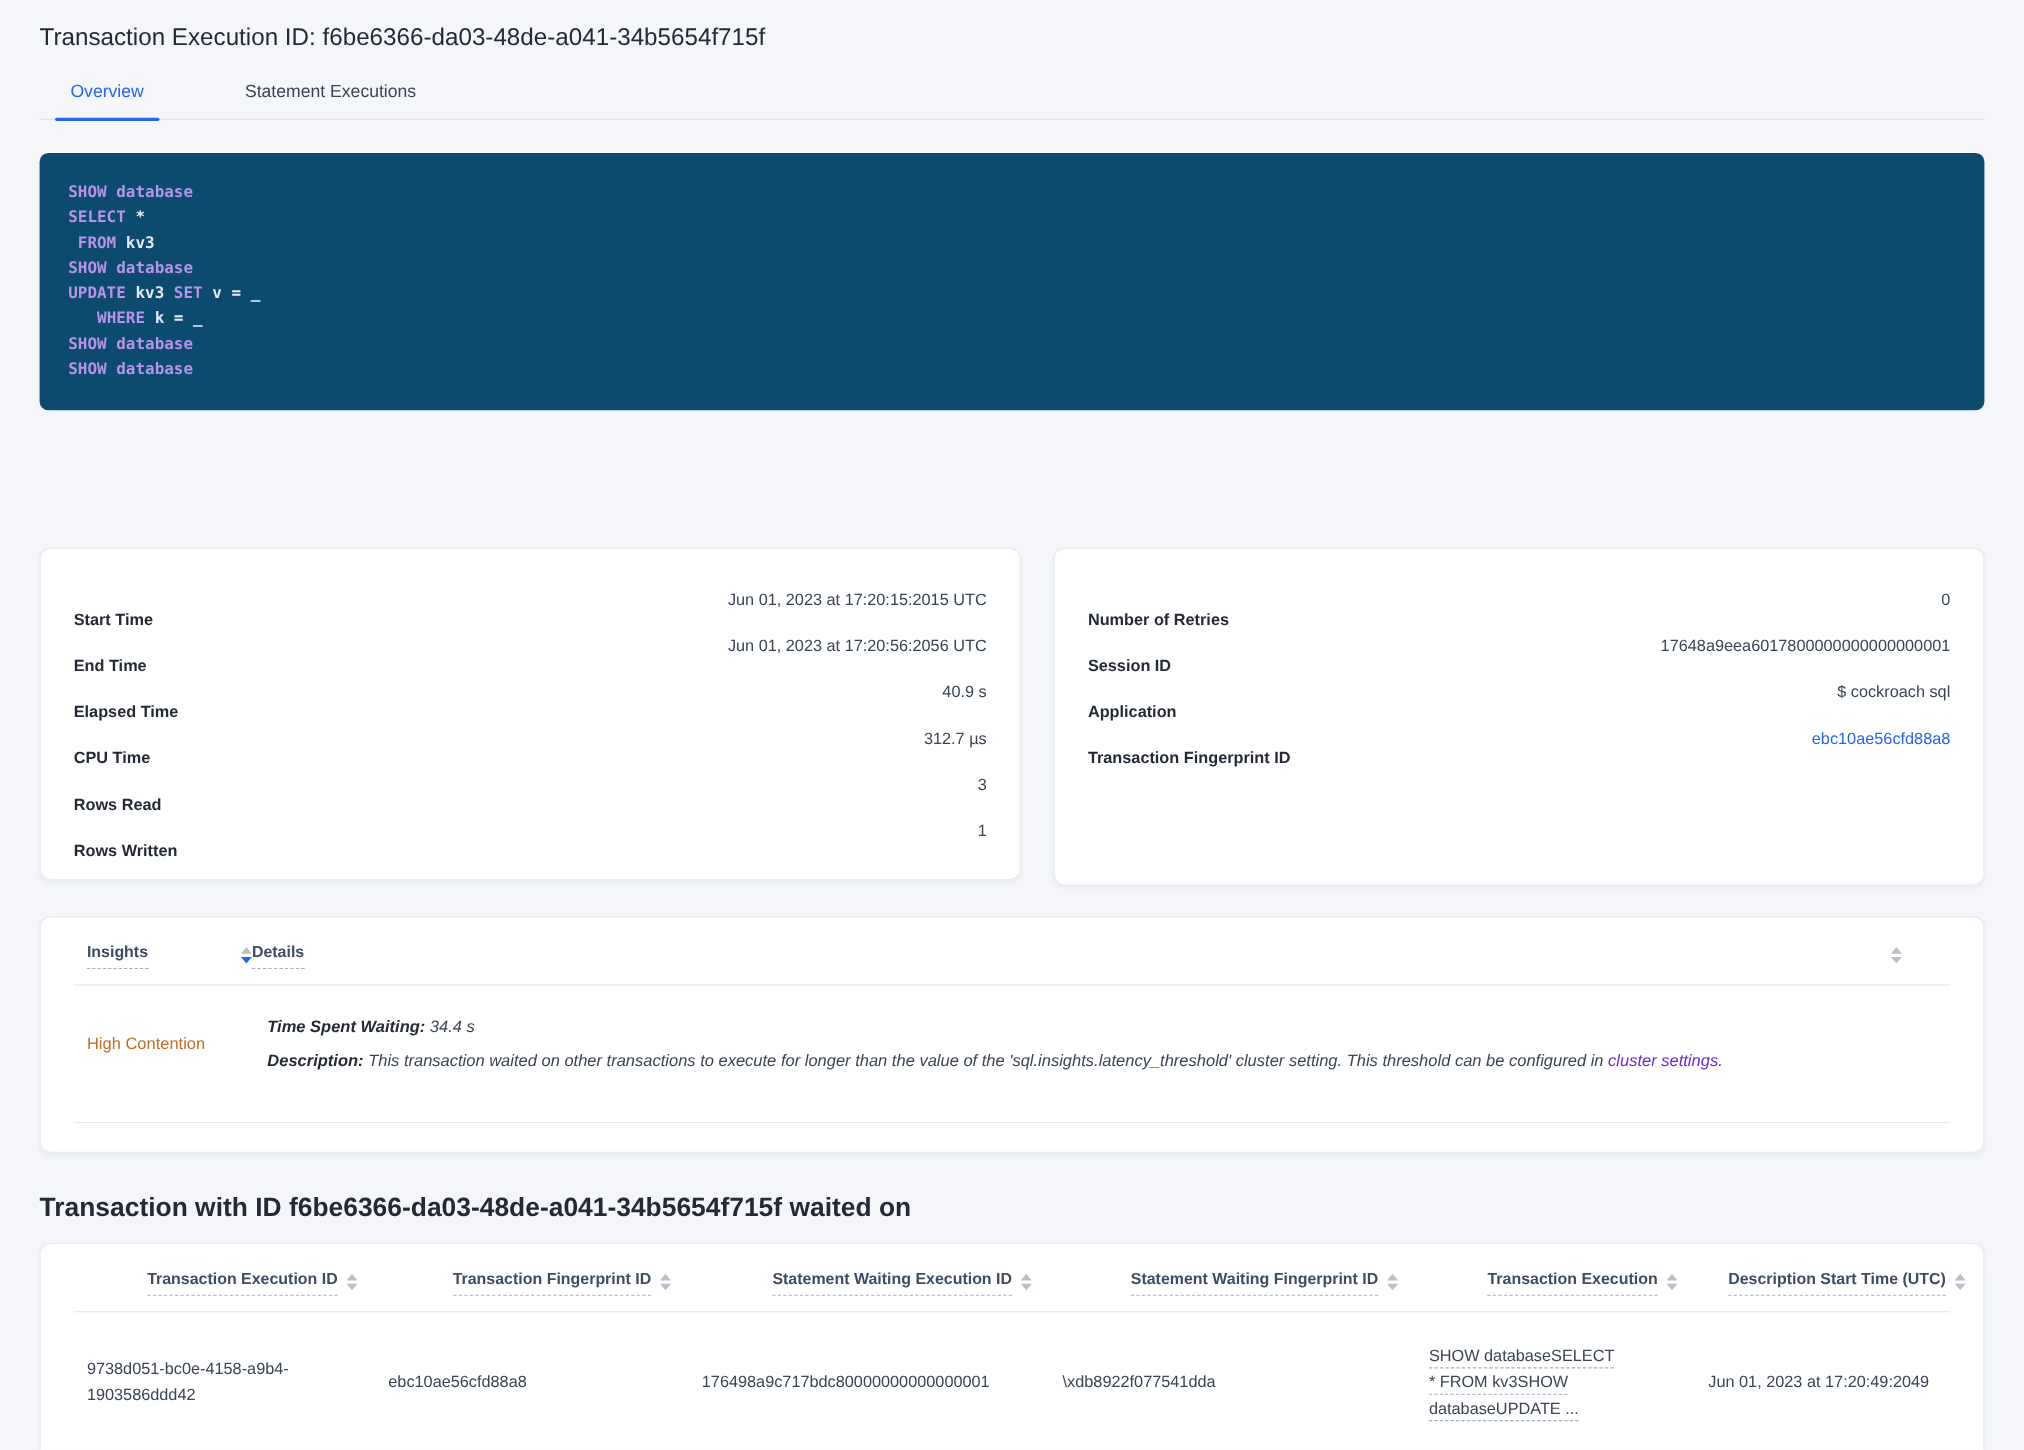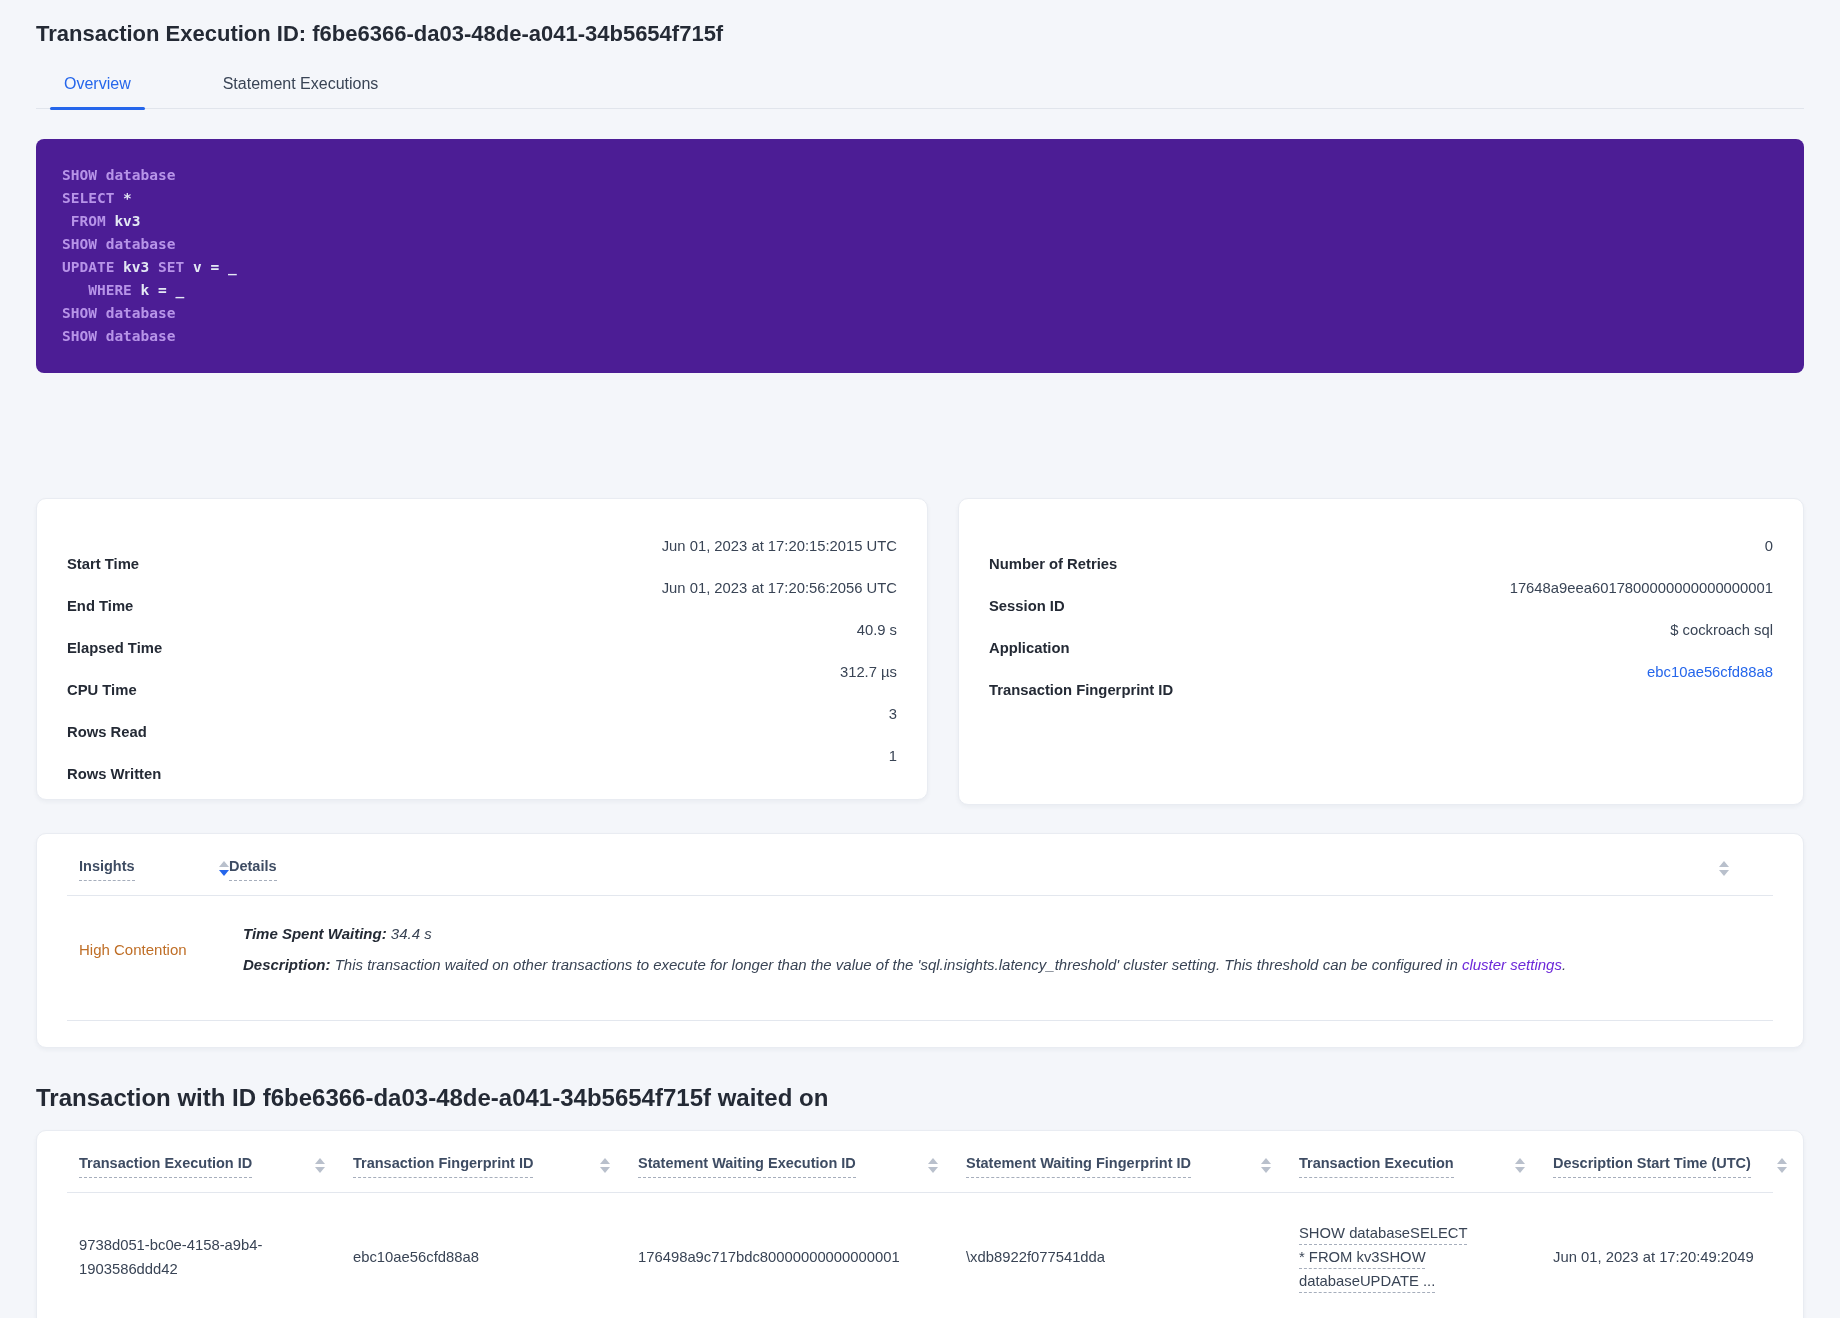--- a/index.html
+++ b/index.html
@@ -4,40 +4,40 @@
 <style>
   html,body{margin:0;padding:0;}
   body{
     width:1840px;height:1318px;overflow:hidden;
     background:#f4f6fa;
     font-family:"Liberation Sans", sans-serif;
     color:#394455;
   }
   .page{padding:0 30px;box-sizing:border-box;position:relative;}
   .page-title{
-    font-size:22px;font-weight:700;color:#242a35;
+    font-size:22px;font-weight:400;color:#242a35;
     margin:0 0 24px 6px;padding-top:21px;
   }
   
   .tabbar{
     display:flex;gap:64px;border-bottom:1px solid #e1e5ec;
     padding-left:14px;margin:0 6px;
   }
   .tab{
     font-size:16px;color:#394455;padding:4px 14px 15px;
     position:relative;cursor:pointer;
   }
   .tab.active{color:#2566eb;}
   .tab.active::after{
     content:"";position:absolute;left:0;right:0;bottom:-2px;height:3px;
     background:#2566eb;border-radius:2px;
   }
   
   .sqlbox{
-    margin:30px 6px 0;background:#4c1d95;border-radius:8px;
+    margin:30px 6px 0;background:#0c4a6e;border-radius:8px;
     padding:25px 26px;min-height:182px;
   }
   .sql-line{
     font-family:"DejaVu Sans Mono", monospace;
     font-size:14.5px;line-height:23px;white-space:pre;font-weight:700;
   }
   .kw{color:#b794e8;}
   .pl{color:#e3e8f4;}
   
   .cards-row{display:flex;gap:30px;align-items:flex-start;margin:125px 6px 0;}
@@ -79,21 +79,21 @@
   .tri.down{border-top:6px solid #b9c0cc;}
   .tri.down.active{border-top-color:#2566eb;}
   
   .section-heading{font-size:24px;font-weight:700;color:#242a35;margin:36px 6px 18px;}
   .card.waited{margin:0 6px;padding:24px 0 40px;}
   .wt-head,.wt-row{
     display:grid;
     grid-template-columns:274px 285px 328px 333px 254px 1fr;
     padding:0 16px 0 42px;
   }
-  .wt-head .th{padding-right:28px;}
+  .wt-head .th{padding-right:28px;justify-content:flex-end;}
   .wt-head .th:last-child{padding-right:0;}
   .wt-row{padding-top:28px;padding-bottom:30px;align-items:center;font-size:14.8px;}
   .wt-cell{line-height:24px;color:#394455;padding-right:24px;}
   .wt-cell.narrow{max-width:186px;}
   .wt-cell.stmt-link{
     max-width:170px;
     text-decoration:underline dashed #a6aebc 1px;
     text-underline-offset:6px;cursor:pointer;
   }
 </style>

